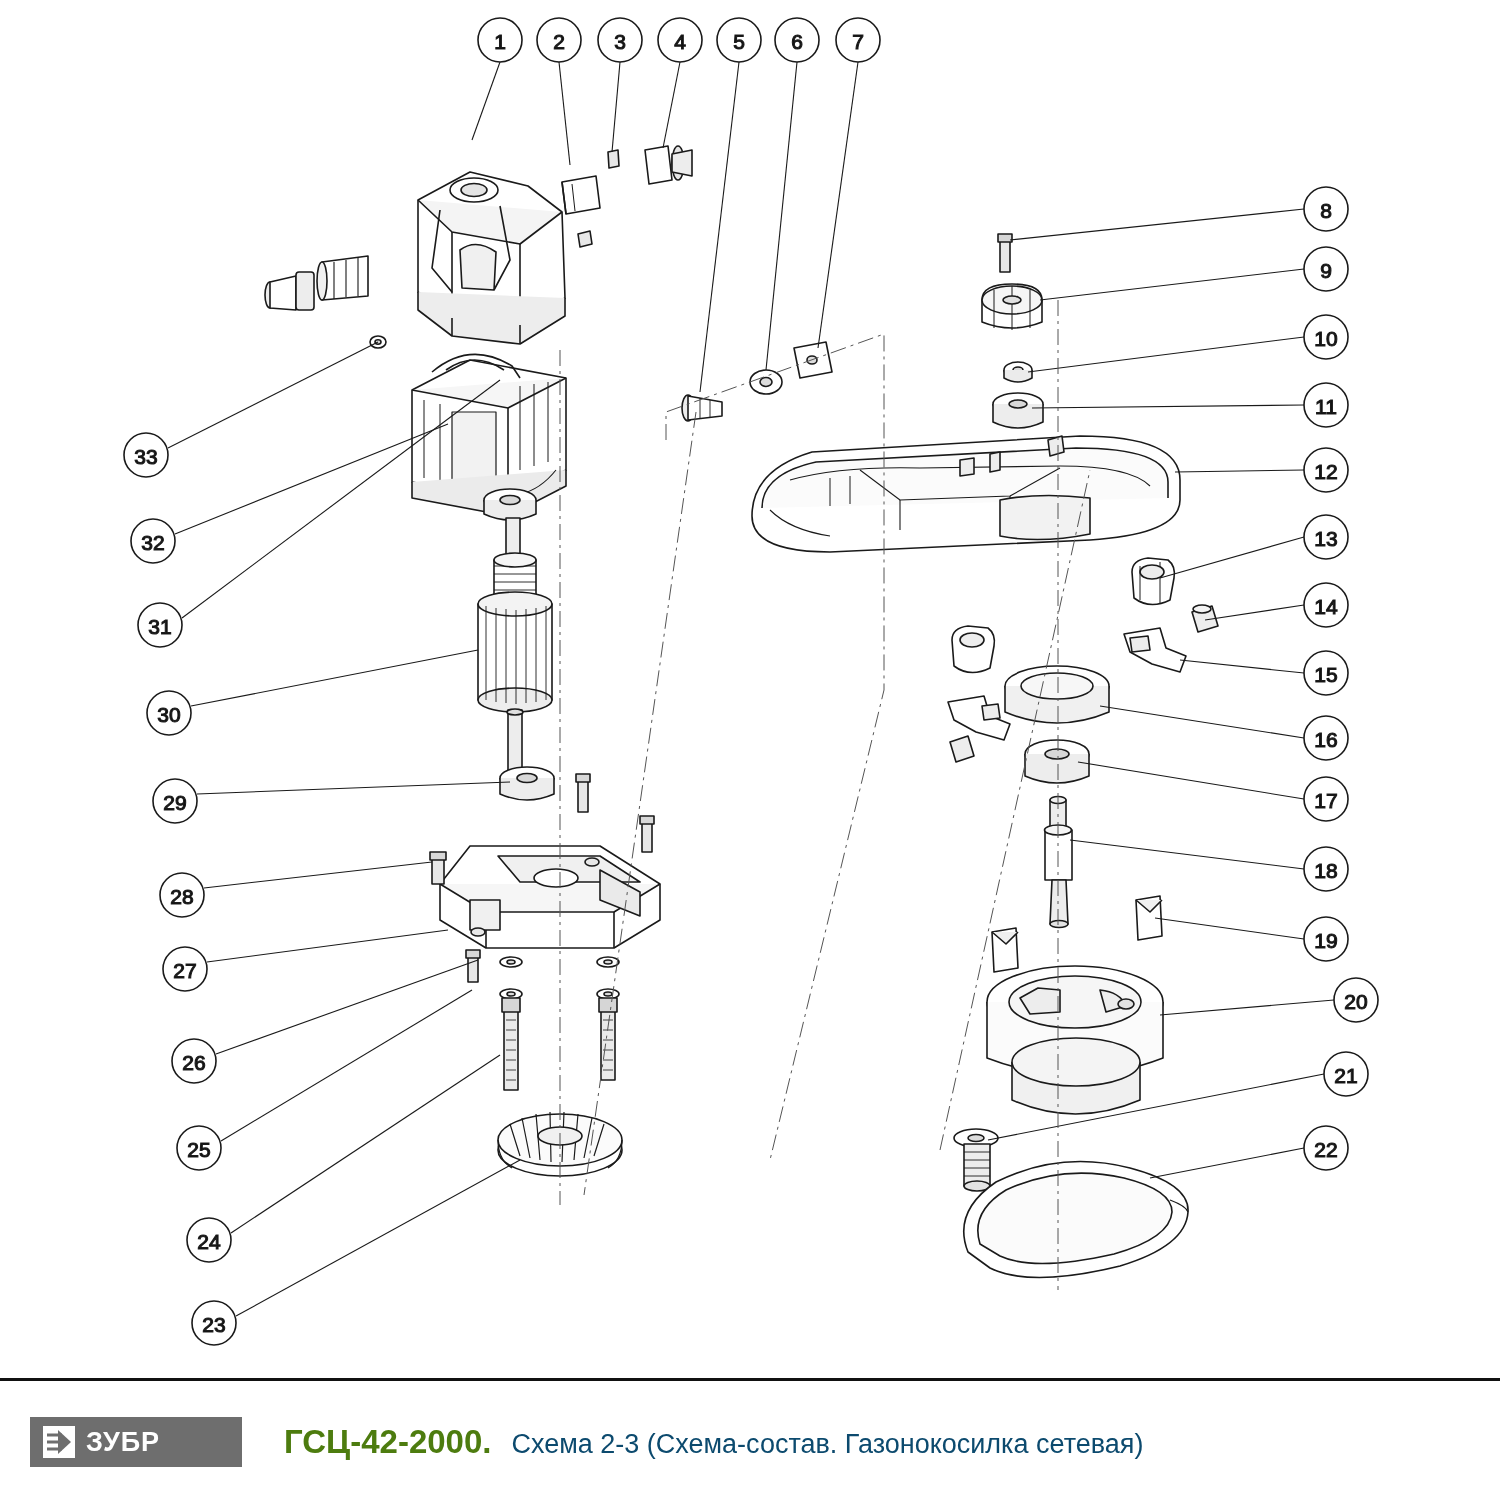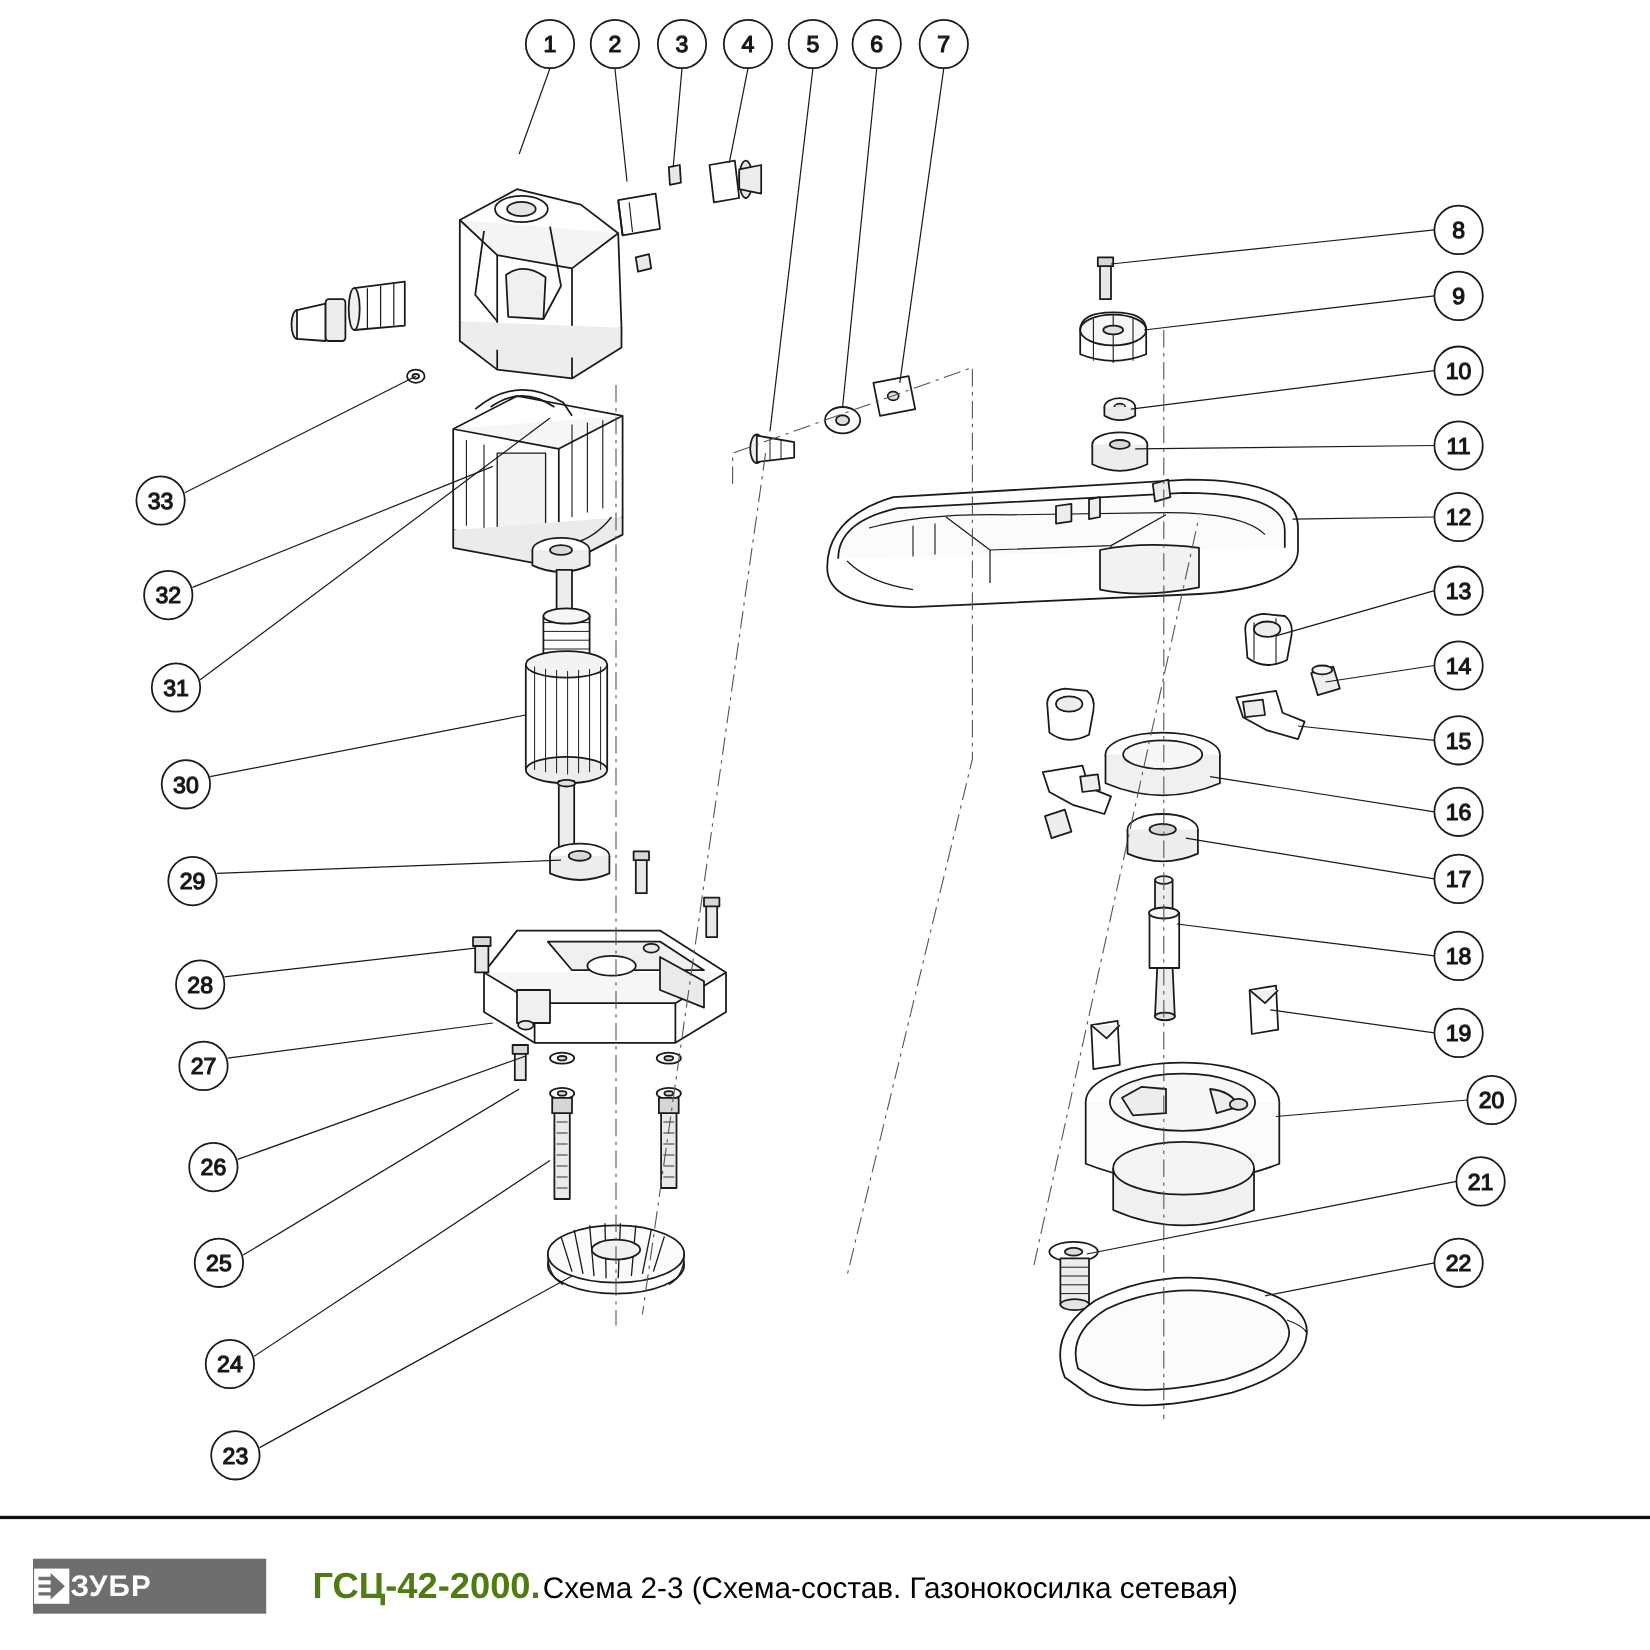--- a/index.html
+++ b/index.html
@@ -49,20 +49,22 @@
     height: 100%;
     padding-left: 30px;
     box-sizing: border-box;
   }
   .logo {
     width: 212px;
     height: 50px;
     background: #6e6e6e;
     display: flex;
     align-items: center;
+    gap: 10px;
+    padding-left: 12px;
     box-sizing: border-box;
     text-align: right;
   }
   .logo-mark {
     width: 34px;
     height: 34px;
     flex: 0 0 34px;
   }
   .logo-text {
     color: #ffffff;
@@ -77,22 +79,22 @@
     align-items: baseline;
     white-space: nowrap;
   }
   .caption-model {
     font-size: 33px;
     font-weight: bold;
     color: #4d7c0f;
   }
   .caption-rest {
     font-size: 27px;
-    color: #000000;
-    margin-left: 2px;
+    color: #0c4a6e;
+    margin-left: 20px;
   }
 </style>
 </head>
 <body>
 
 <div id="diagram-root">
 
   <svg class="sheet" viewBox="0 0 1500 1500">
     <defs>
       <g id="hatchdummy"></g>

